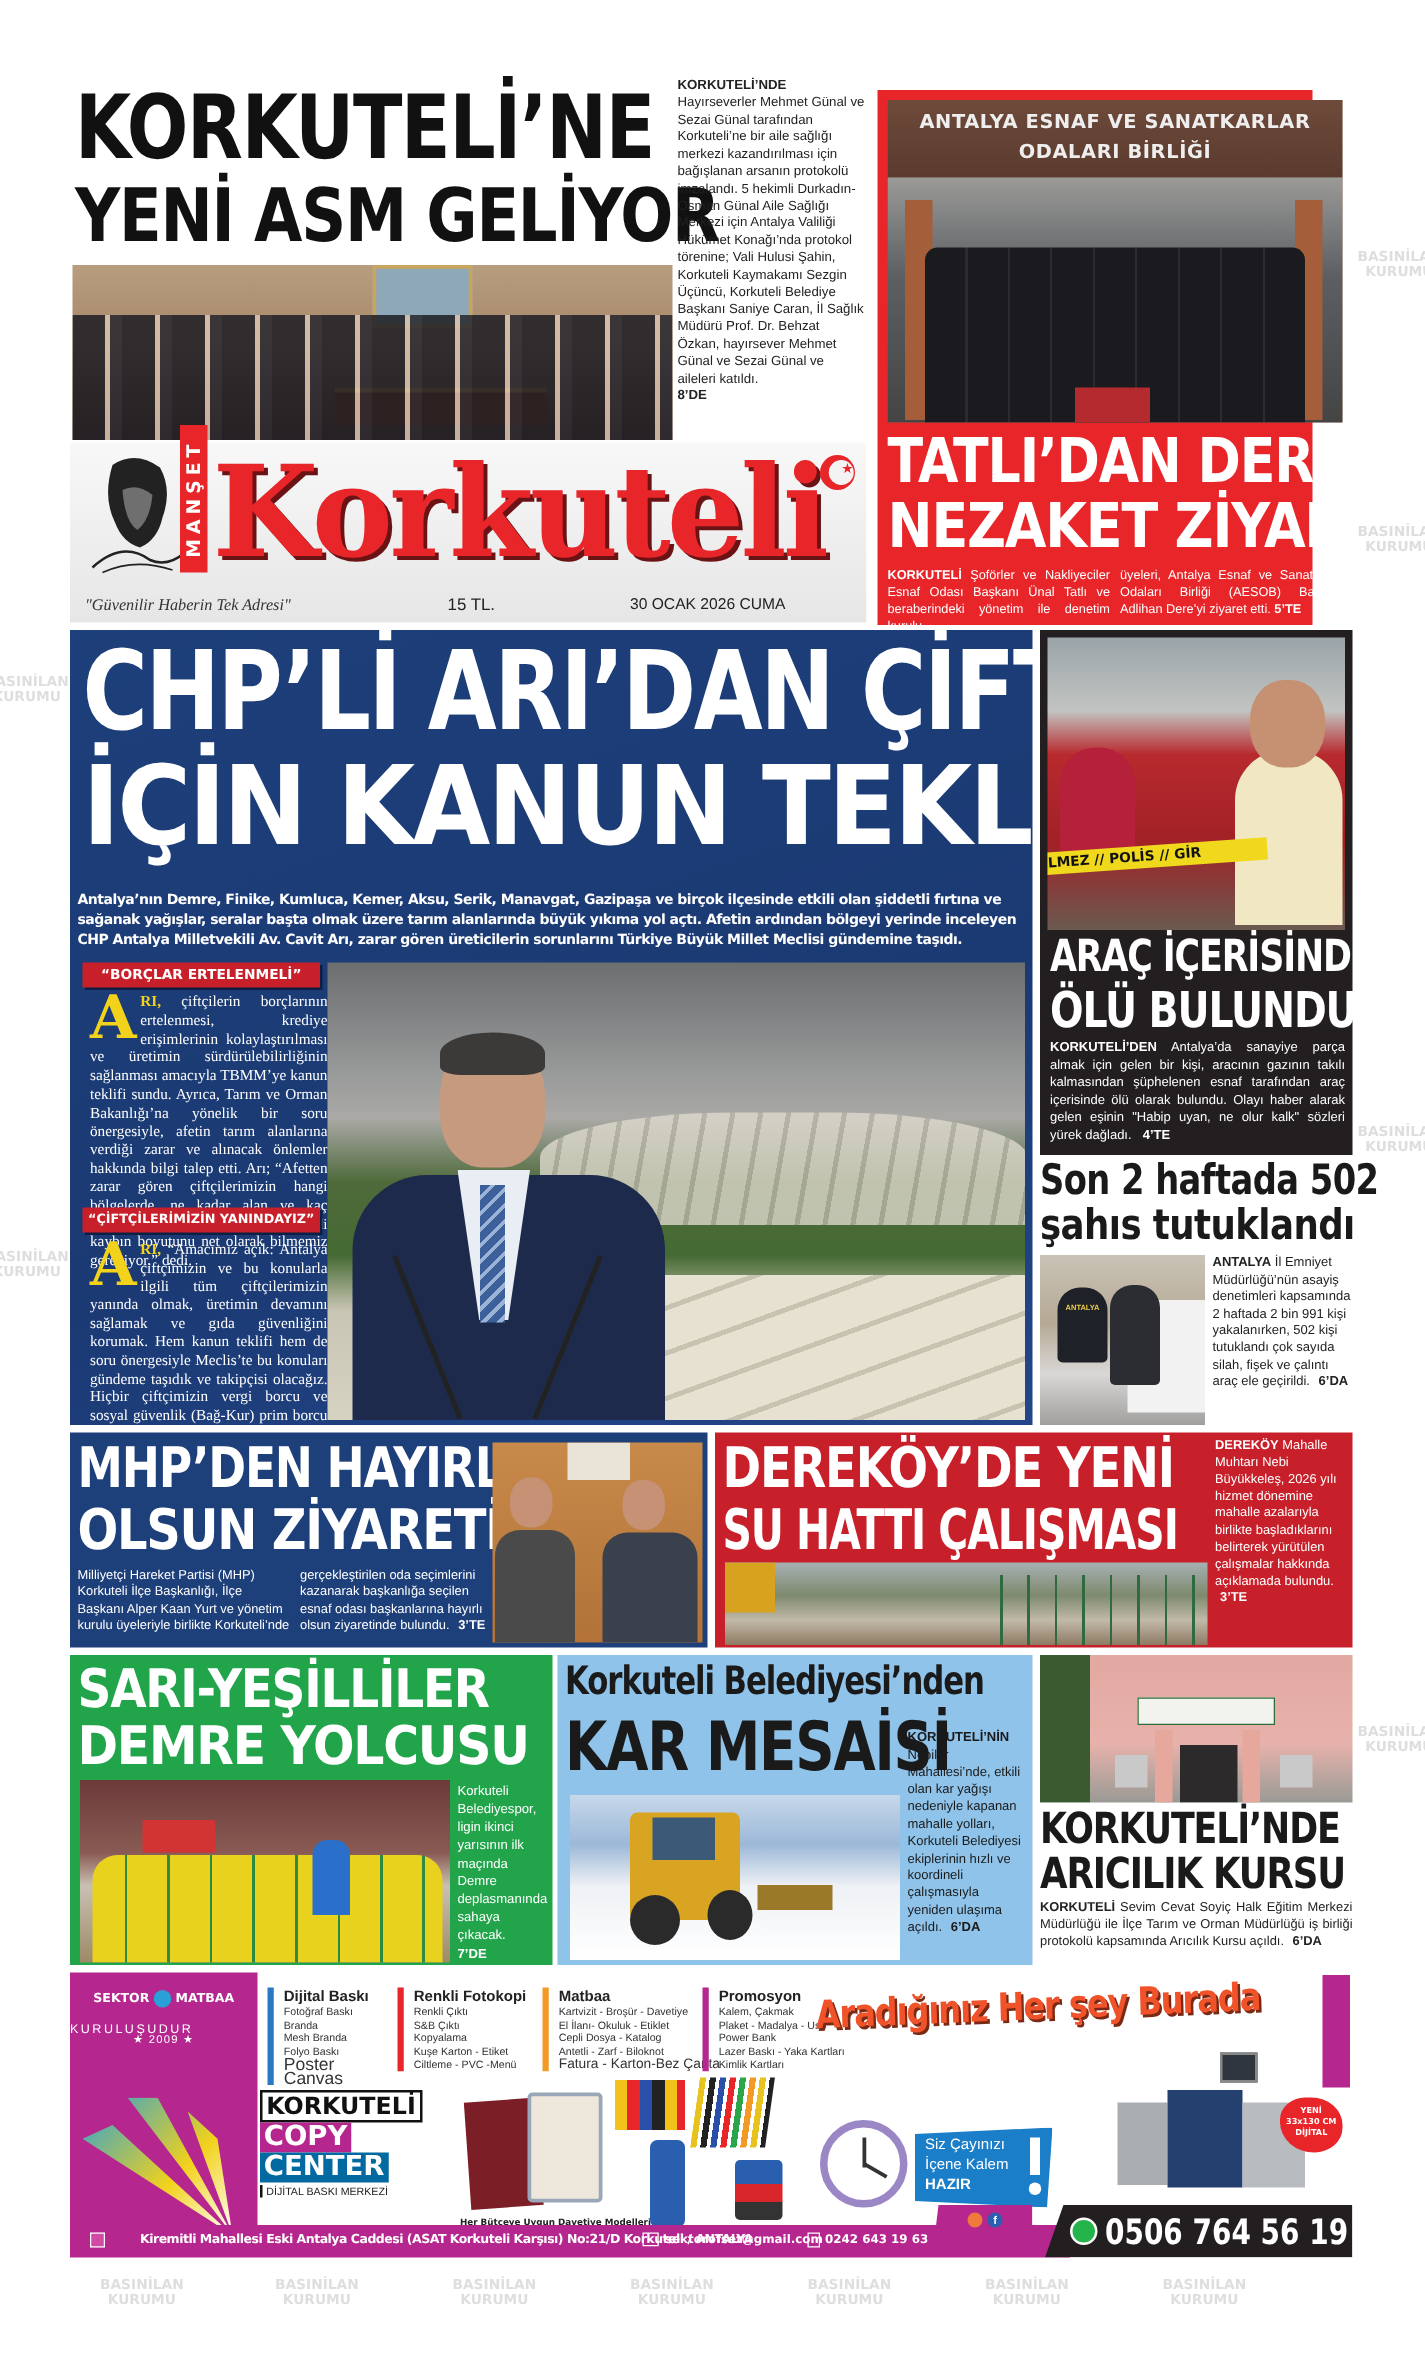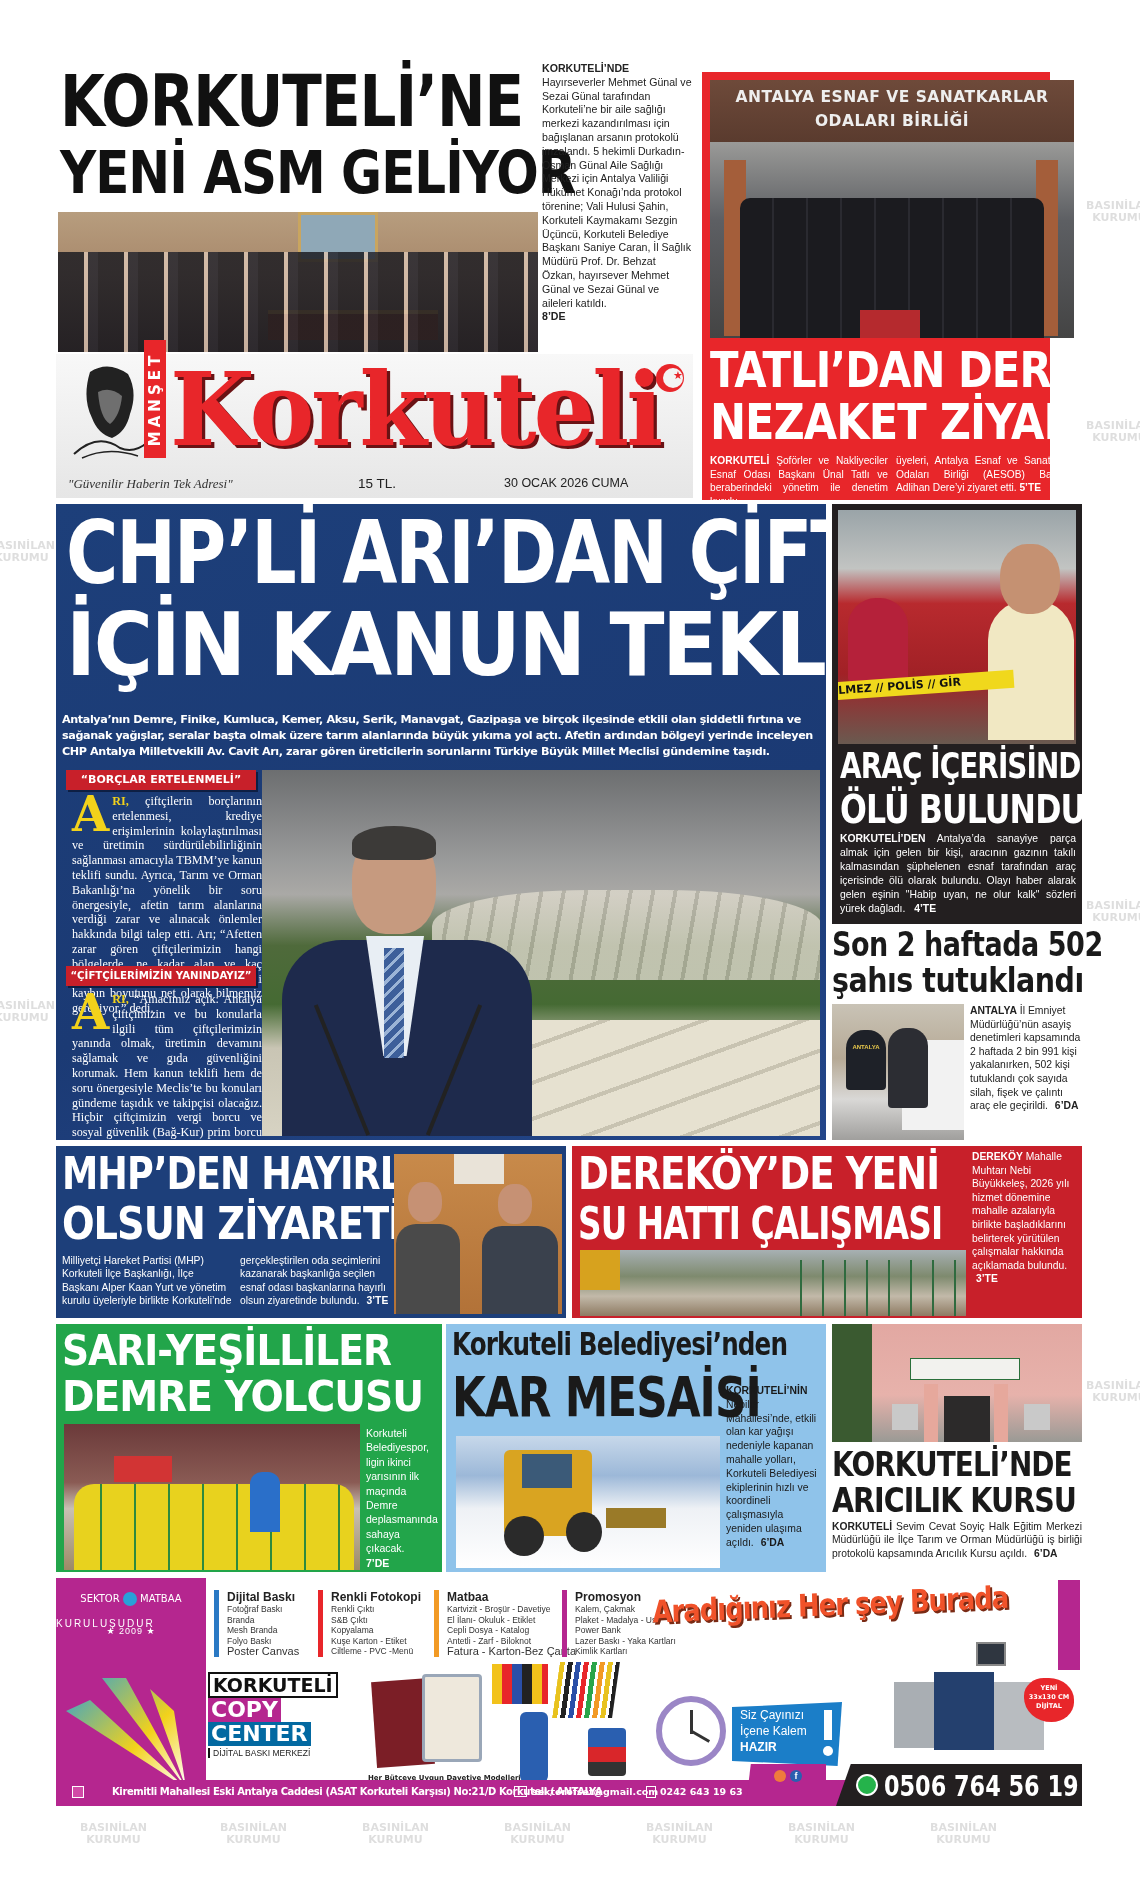--- a/index.html
+++ b/index.html
@@ -226,38 +226,38 @@
   <div class="body-text" style="position:absolute;left:0;top:196px;width:250px;font-size:10.3px;line-height:13.4px;color:#222;text-align:justify;">
     <span style="font-weight:bold;">KORKUTELİ</span>
     <span>Sevim Cevat Soyiç Halk Eğitim Merkezi Müdürlüğü ile İlçe Tarım ve Orman Müdürlüğü iş birliği protokolü kapsamında Arıcılık Kursu açıldı.</span>
     <span class="ref" style="margin-left:4px;">6’DA</span>
   </div>
 </div>
 
 <div class="abs" style="left:56px;top:1578px;width:1026px;height:232px;background:#fff;">
 
   <div style="position:absolute;left:0;top:0;width:150px;height:214px;background:#b5268f;overflow:hidden;">
-    <div style="position:absolute;left:8px;top:14px;width:134px;text-align:center;color:#fff;font-family:'DejaVu Sans',sans-serif;font-weight:normal;font-size:10px;">
+    <div style="position:absolute;left:8px;top:14px;width:134px;text-align:center;color:#fff;font-family:'DejaVu Sans',sans-serif;font-weight:bold;font-size:10px;">
       <span>SEKTOR</span>
       <span style="display:inline-block;width:14px;height:14px;border-radius:50%;background:#2aa0d8;vertical-align:middle;"></span>
       <span>MATBAA</span>
     </div>
     <div style="position:absolute;left:0;top:40px;width:150px;text-align:left;color:#fff;font-size:10px;letter-spacing:2px;">KURULUŞUDUR</div>
     <div style="position:absolute;left:0;top:48px;width:150px;text-align:center;color:#fff;font-size:9px;letter-spacing:1px;">★ 2009 ★</div>
     <div style="position:absolute;left:10px;top:100px;width:120px;height:110px;background:linear-gradient(135deg,#2aa0d8,#f2d21b 60%,#ffffff);clip-path:polygon(100% 100%,0 30%,20% 20%,100% 100%,30% 0,50% 0,100% 100%,70% 10%,90% 30%);"></div>
   </div>
 
   <div style="position:absolute;left:158px;top:12px;width:460px;height:76px;">
     <div style="position:absolute;left:0;top:0;width:100px;padding-left:8px;border-left:5px solid #2a79c4;">
       <div style="font-weight:bold;font-size:12px;color:#222;">Dijital Baskı</div>
       <div style="font-size:8.5px;line-height:10.6px;color:#333;">Fotoğraf Baskı</div>
       <div style="font-size:8.5px;line-height:10.6px;color:#333;">Branda</div>
       <div style="font-size:8.5px;line-height:10.6px;color:#333;">Mesh Branda</div>
       <div style="font-size:8.5px;line-height:10.6px;color:#333;">Folyo Baskı</div>
-      <div style="font-size:11px;line-height:10.6px;color:#333;">Poster Canvas</div>
+      <div style="font-size:14px;line-height:10.6px;color:#333;">Poster Canvas</div>
     </div>
     <div style="position:absolute;left:104px;top:0;width:112px;padding-left:8px;border-left:5px solid #e8262a;">
       <div style="font-weight:bold;font-size:12px;color:#222;">Renkli Fotokopi</div>
       <div style="font-size:8.5px;line-height:10.6px;color:#333;">Renkli Çıktı</div>
       <div style="font-size:8.5px;line-height:10.6px;color:#333;">S&amp;B Çıktı</div>
       <div style="font-size:8.5px;line-height:10.6px;color:#333;">Kopyalama</div>
       <div style="font-size:8.5px;line-height:10.6px;color:#333;">Kuşe Karton - Etiket</div>
       <div style="font-size:8.5px;line-height:10.6px;color:#333;">Ciltleme - PVC -Menü</div>
     </div>
     <div style="position:absolute;left:220px;top:0;width:124px;padding-left:8px;border-left:5px solid #f29a25;">

